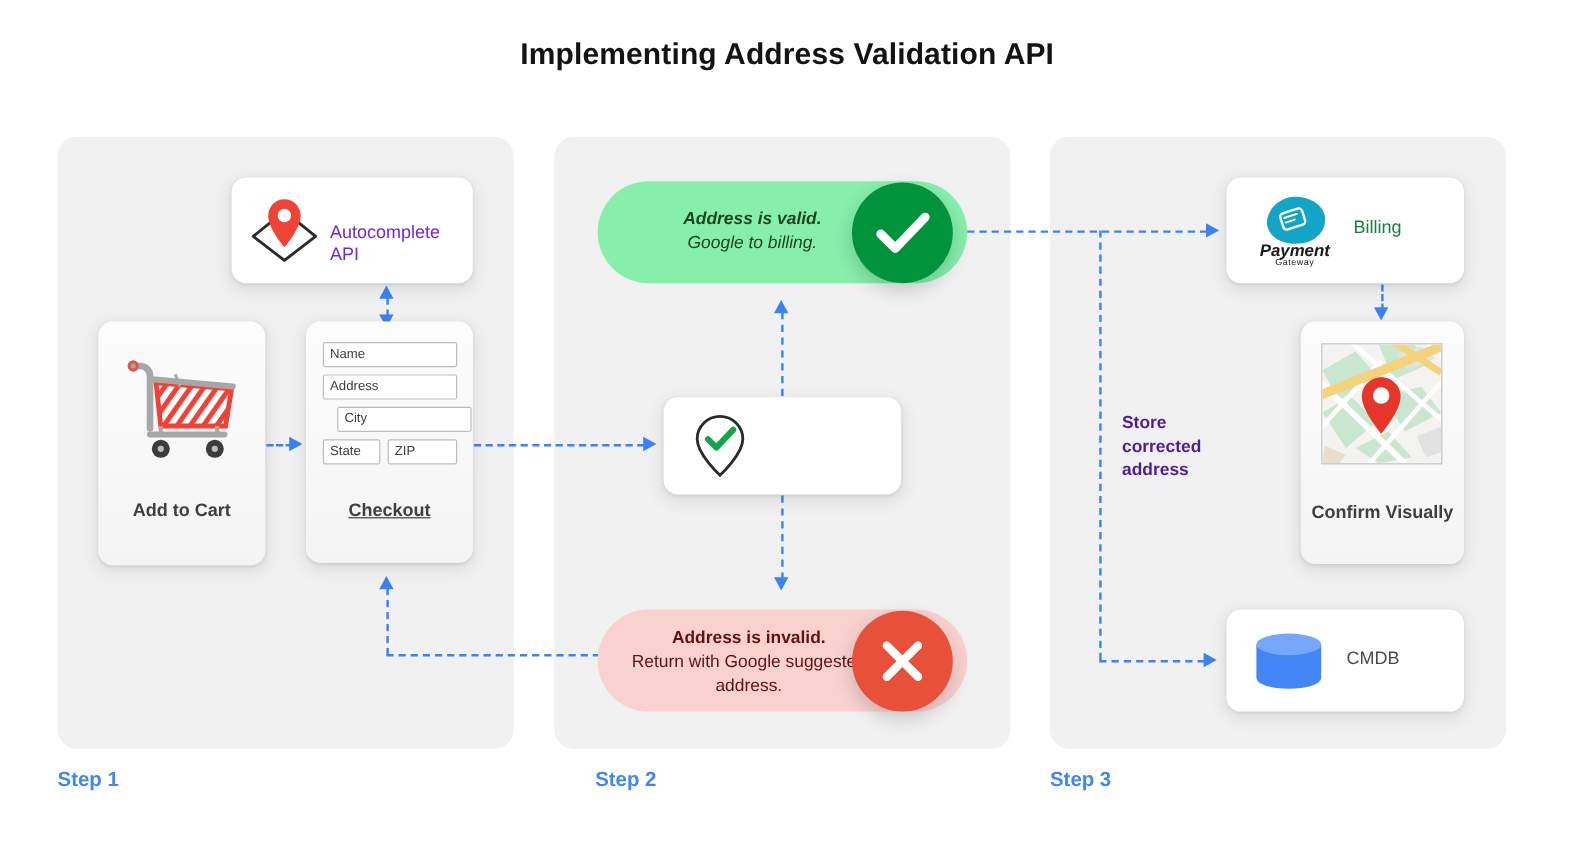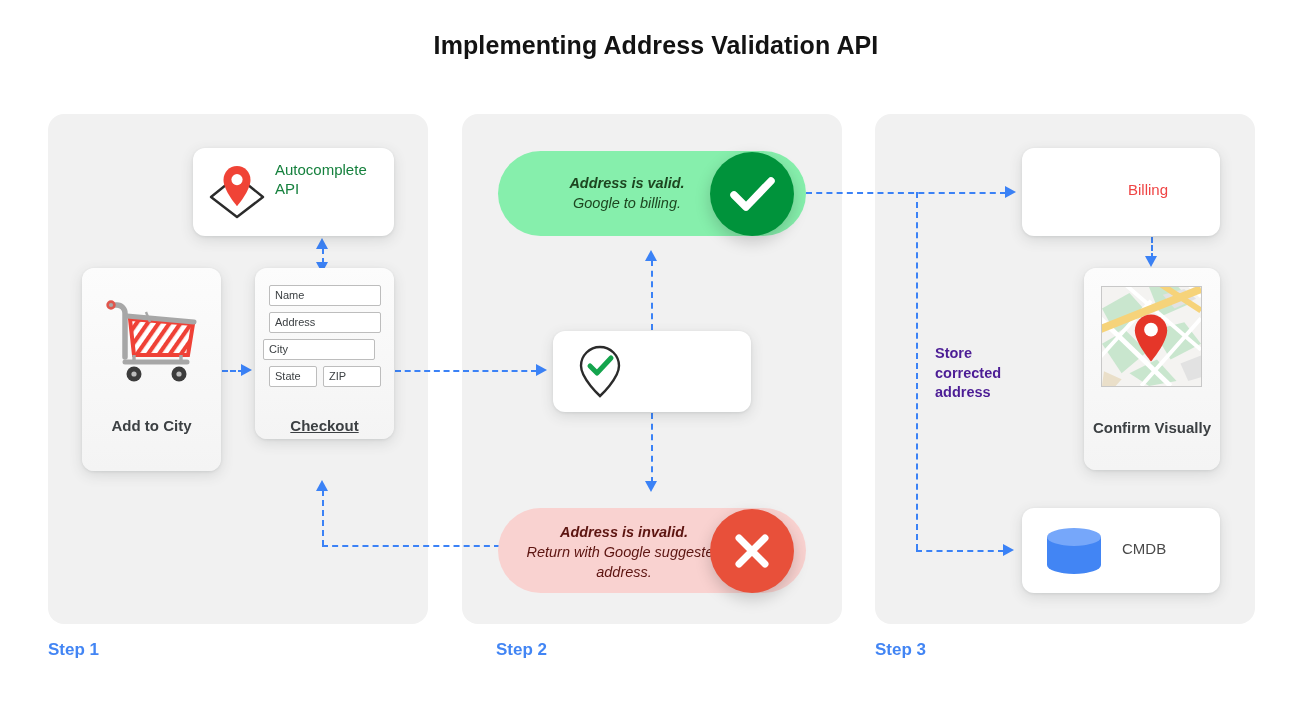--- a/index.html
+++ b/index.html
@@ -53,46 +53,46 @@
     position: absolute; left: 0; width: 100%;
     text-align: center;
     font-size: 15px; font-weight: bold; color: #3c4043;
     line-height: 19px;
   }
 
   
   #card-autocomplete { left: 193px; top: 148px; width: 201px; height: 88px; }
   #icon-pin-diamond { position: absolute; left: 14px; top: 16px; width: 60px; height: 56px; }
   #label-autocomplete {
-    position: absolute; left: 82px; top: 12px; width: 112px;
-    font-size: 15px; color: #15803d; line-height: 19px;
+    position: absolute; left: 82px; top: 36px; width: 112px;
+    font-size: 15px; color: #6d28d9; line-height: 19px;
   }
 
   
   #card-addtocart { left: 82px; top: 268px; width: 139px; height: 203px; }
   #icon-cart { position: absolute; left: 19px; top: 24px; width: 100px; height: 92px; }
   #label-addtocart { top: 148px; }
 
   
-  #card-checkout { left: 255px; top: 268px; width: 139px; height: 171px; padding-left: 25px; }
+  #card-checkout { left: 255px; top: 268px; width: 139px; height: 201px; padding-left: 25px; }
   #label-checkout { top: 148px; text-decoration: underline; }
   .field {
     position: absolute;
     background: #ffffff;
     border: 1px solid #bdbdbd;
     border-radius: 2px;
     height: 21px;
     font-size: 11px; color: #3c4043;
     padding: 0 5px;
     line-height: 19px;
     display: flex; align-items: center;
   }
   #field-name    { left: 14px; top: 17px; width: 112px; }
   #field-address { left: 14px; top: 44px; width: 112px; }
-  #field-city    { left: 8px; top: 71px; width: 112px; }
+  #field-city    { left: 26px; top: 71px; width: 112px; }
   #field-state   { left: 14px; top: 98px; width: 48px; }
   #field-zip     { left: 68px; top: 98px; width: 58px; }
 
   
   #pill-valid {
     position: absolute; left: 498px; top: 151px; width: 308px; height: 85px;
     background: #86efac; border-radius: 43px; font-style: italic;
   }
   #pill-valid-text {
     position: absolute; left: 24px; top: 22px; width: 210px;
@@ -107,40 +107,40 @@
   
   #card-validation { left: 553px; top: 331px; width: 198px; height: 81px; }
   #icon-pin-check { position: absolute; left: 21px; top: 14px; width: 52px; height: 54px; }
   #label-validation {
     position: absolute; left: 81px; top: 20px; width: 110px;
     font-size: 15px; color: #4a4a4a; line-height: 19px;
   }
   
   #pill-invalid {
     position: absolute; left: 498px; top: 508px; width: 308px; height: 85px;
-    background: #f9d2d0; border-radius: 43px; font-style: italic;
+    background: #f9d2d0; border-radius: 43px;
   }
   #pill-invalid-text {
     position: absolute; left: 18px; top: 14px; width: 216px;
     text-align: center; color: #5c1410; font-size: 14.5px; line-height: 20px;
   }
   #pill-invalid-text .strong { font-weight: bold; display: block; }
   #circle-x {
     position: absolute; left: 710px; top: 509px; width: 84px; height: 84px;
     border-radius: 50%; background: #e8503a;
     box-shadow: 0 6px 16px rgba(0,0,0,.18);
   }
   .glyph-svg { position: absolute; left: 0; top: 0; width: 100%; height: 100%; }
 
   
   #card-billing { left: 1022px; top: 148px; width: 198px; height: 88px; }
   #logo-payment { position: absolute; left: 16px; top: 14px; width: 82px; height: 60px; }
   #label-billing {
     position: absolute; left: 106px; top: 32px; width: 84px;
-    font-size: 15px; color: #ef4444; line-height: 19px;
+    font-size: 15px; color: #15803d; line-height: 19px;
   }
   
   #card-confirm { left: 1084px; top: 268px; width: 136px; height: 202px; }
   #map-thumb {
     position: absolute; left: 17px; top: 18px; width: 101px; height: 101px;
     border: 1px solid #c8c8c8; overflow: hidden; background: #eceff1;
   }
   #label-confirm { top: 150px; }
   
   #card-cmdb { left: 1022px; top: 508px; width: 198px; height: 85px; padding-left: 40px; }
@@ -244,21 +244,21 @@
 
         <path d="M24 70 h62" fill="none" stroke="#a7a7a7" stroke-width="5" stroke-linecap="round"></path>
         <path d="M33 63 v8 M80 63 v8" fill="none" stroke="#a7a7a7" stroke-width="3.4"></path>
 
         <circle cx="33" cy="82" r="7.5" fill="#3c3c3c"></circle>
         <circle cx="33" cy="82" r="2.6" fill="#bdbdbd"></circle>
         <circle cx="78" cy="82" r="7.5" fill="#3c3c3c"></circle>
         <circle cx="78" cy="82" r="2.6" fill="#bdbdbd"></circle>
       </svg>
     </div>
-    <div class="card-label" id="label-addtocart">Add to City</div>
+    <div class="card-label" id="label-addtocart">Add to Cart</div>
   </div>
 
   <div class="card soft" id="card-checkout">
     <div class="field" id="field-name">Name</div>
     <div class="field" id="field-address">Address</div>
     <div class="field" id="field-city">City</div>
     <div class="field" id="field-state">State</div>
     <div class="field" id="field-zip">ZIP</div>
     <div class="card-label" id="label-checkout">Checkout</div>
   </div>
@@ -290,20 +290,31 @@
       <span>Return with Google suggested address.</span>
     </div>
   </div>
   <div id="circle-x">
     <svg class="glyph-svg" viewBox="0 0 84 84">
       <path d="M29 29 L55 55 M55 29 L29 55" fill="none" stroke="#ffffff" stroke-width="7" stroke-linecap="round"></path>
     </svg>
   </div>
 
   <div class="card" id="card-billing">
+    <div id="logo-payment">
+      <svg class="glyph-svg" viewBox="0 0 82 60">
+        <path d="M41 2 C53 2 64 8 66 18 C68 30 58 40 45 41 C31 42 20 36 18 26 C16 14 28 2 41 2 Z" fill="#12a5c6"></path>
+        <g transform="translate(41,21) rotate(-18)">
+          <rect x="-11" y="-8" width="19" height="14" rx="3" fill="none" stroke="#ffffff" stroke-width="2"></rect>
+          <path d="M-8 -4 h11 M-8 0 h8" stroke="#ffffff" stroke-width="1.6" stroke-linecap="round"></path>
+        </g>
+        <text x="41" y="51" text-anchor="middle" font-family="Liberation Sans, sans-serif" font-size="14" font-weight="bold" font-style="italic" fill="#1a1a1a">Payment</text>
+        <text x="41" y="59" text-anchor="middle" font-family="Liberation Sans, sans-serif" font-size="7.5" fill="#1a1a1a" letter-spacing=".4">Gateway</text>
+      </svg>
+    </div>
     <div id="label-billing">Billing</div>
   </div>
 
   <div class="card soft" id="card-confirm">
     <div id="map-thumb">
       <svg class="glyph-svg" viewBox="0 0 101 101" preserveAspectRatio="none">
         <rect width="101" height="101" fill="#f4f3f1"></rect>
 
         <polygon points="0,22 28,6 46,26 14,48" fill="#c9e6ce"></polygon>
         <polygon points="48,0 78,0 92,16 60,30" fill="#c9e6ce"></polygon>

